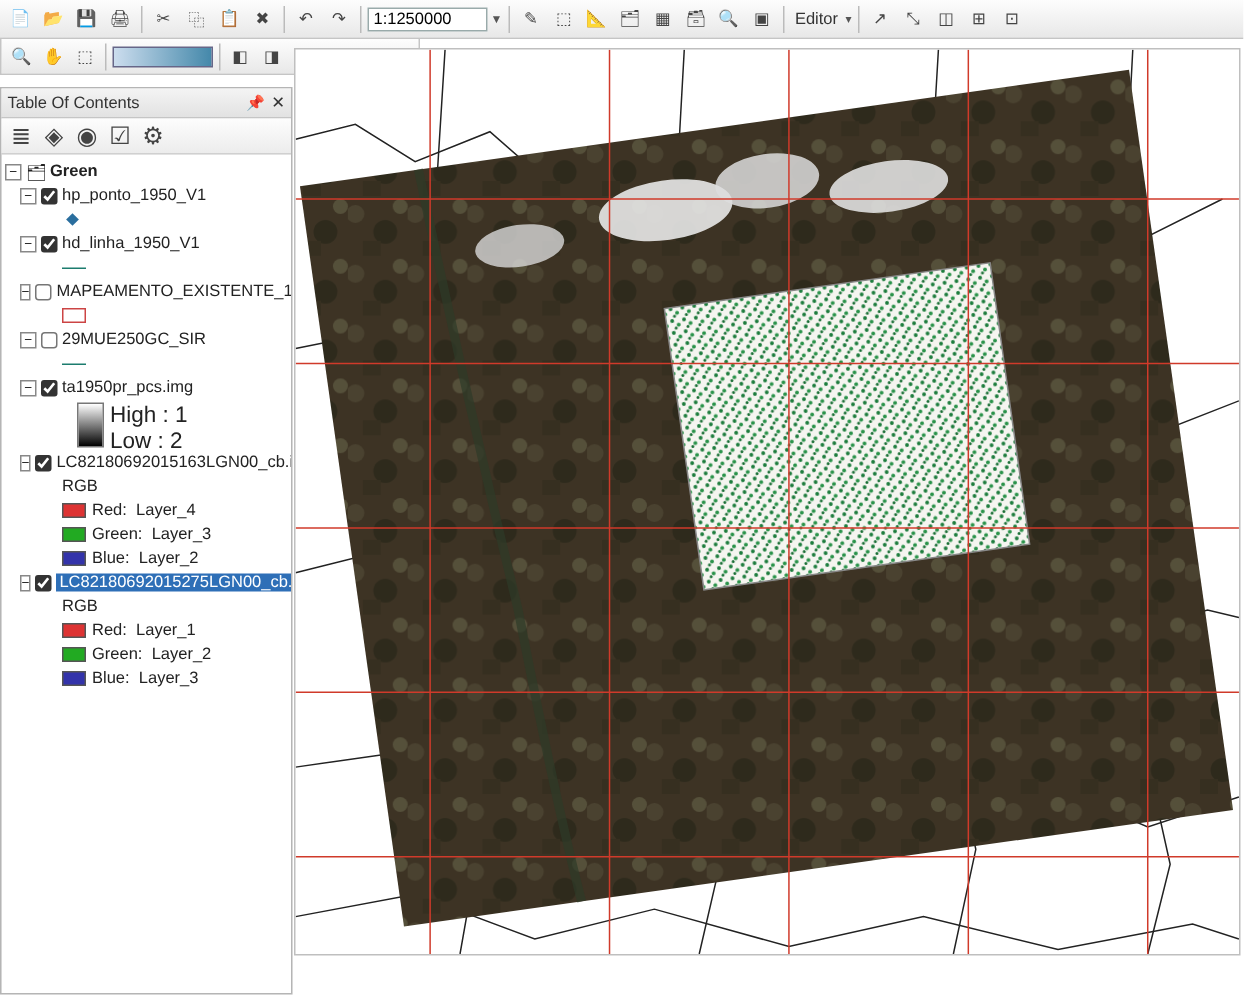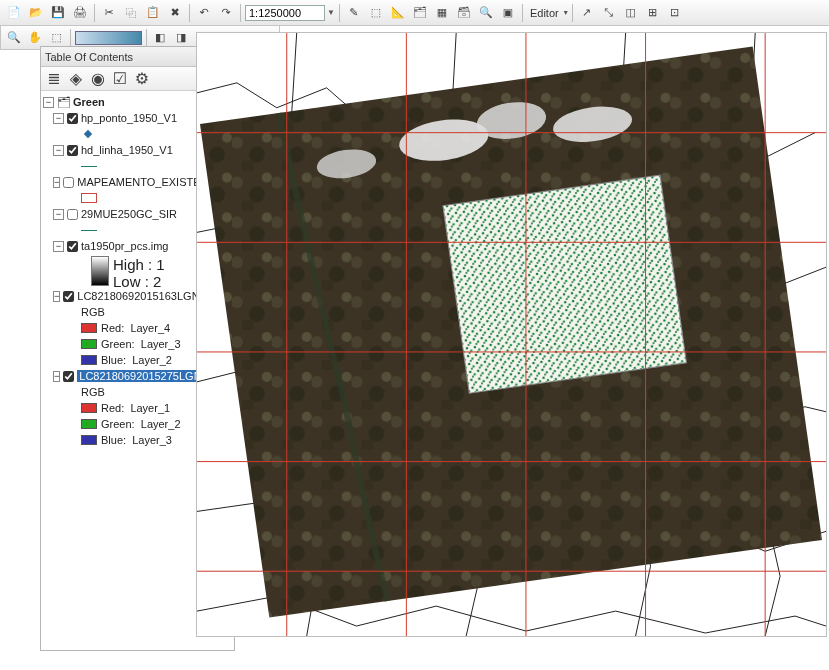--- a/index.html
+++ b/index.html
@@ -87,21 +87,21 @@
   <div style="width:70px;height:14px;background:linear-gradient(90deg,#cde,#48a);border:1px solid #668;"></div>
   <div class="tb-sep"></div>
   <div class="tb-btn">◧</div>
   <div class="tb-btn">◨</div>
   <div class="tb-btn">▦</div>
   <div class="tb-btn">⊡</div>
   <div class="tb-btn">▣</div>
   <div class="tb-btn">↻</div>
 </div>
 
-<div class="toc-panel" style="top:46px;margin-left:40px;">
+<div class="toc-panel" style="top:58px;">
   <div class="toc-title">
     <span>Table Of Contents</span>
     <span class="pin">📌</span>
     <span class="x">✕</span>
   </div>
   <div class="toc-toolbar">
     <div class="tb-btn">≣</div>
     <div class="tb-btn">◈</div>
     <div class="tb-btn">◉</div>
     <div class="tb-btn">☑</div>

